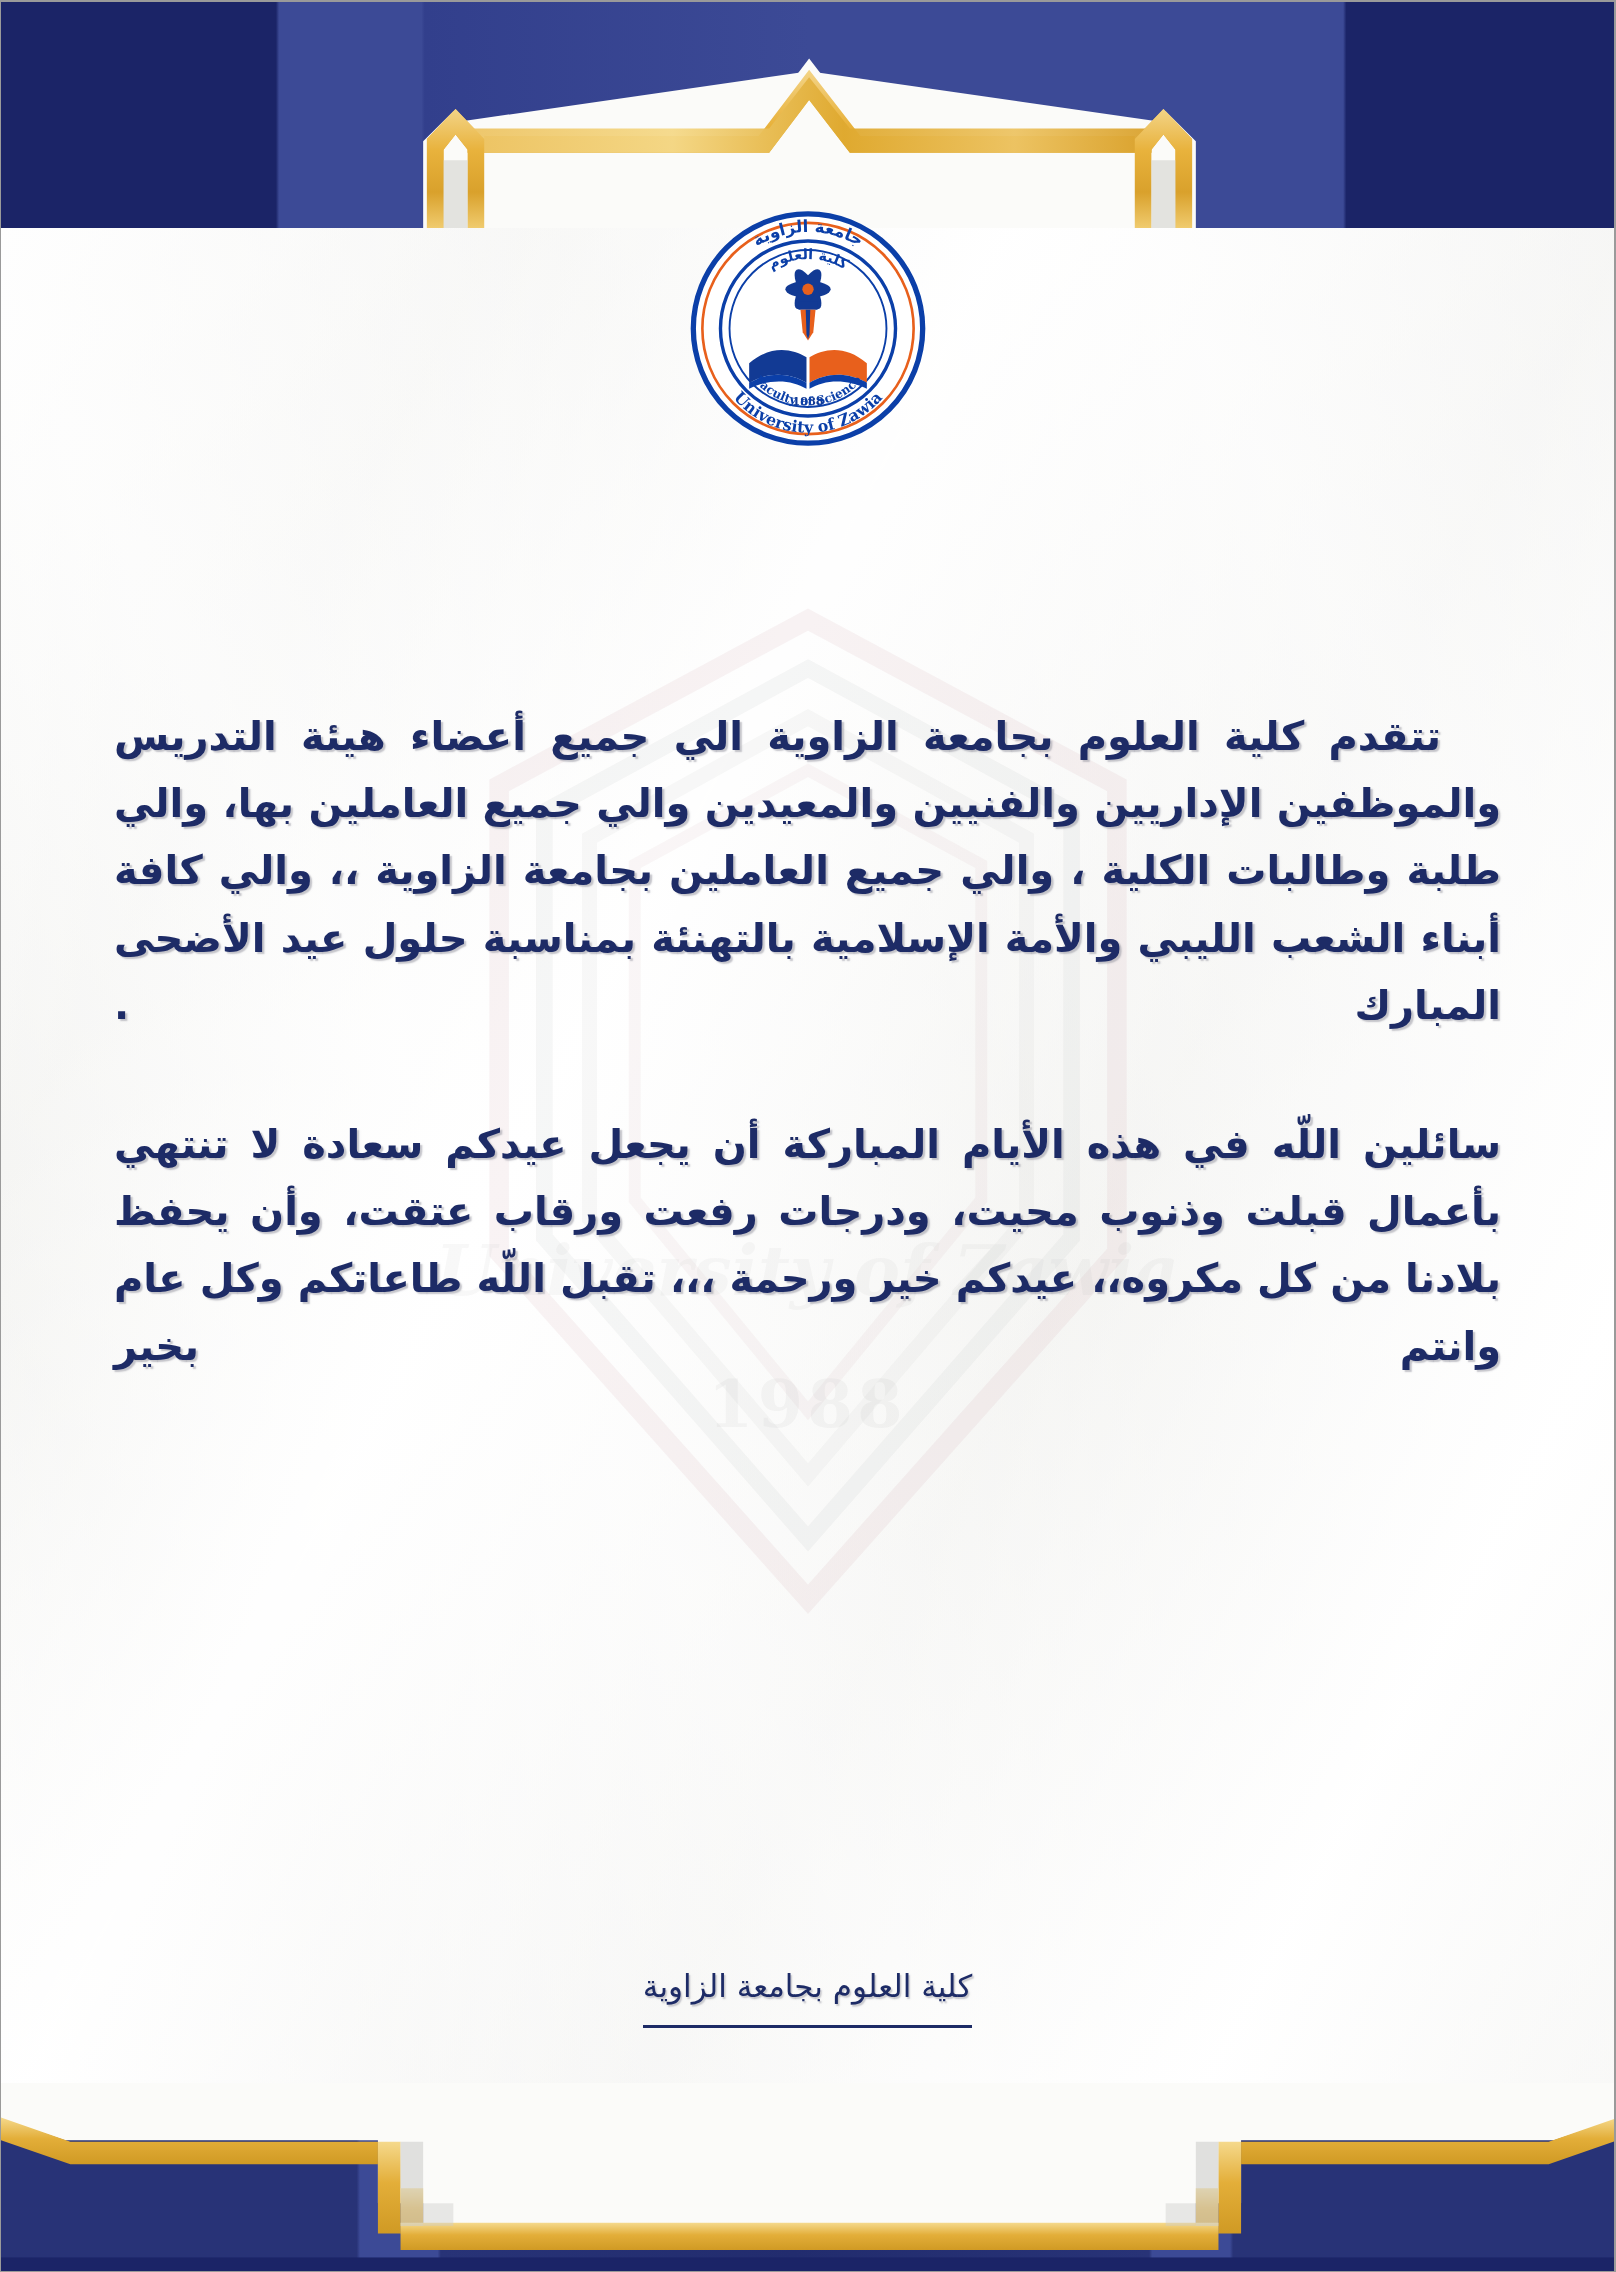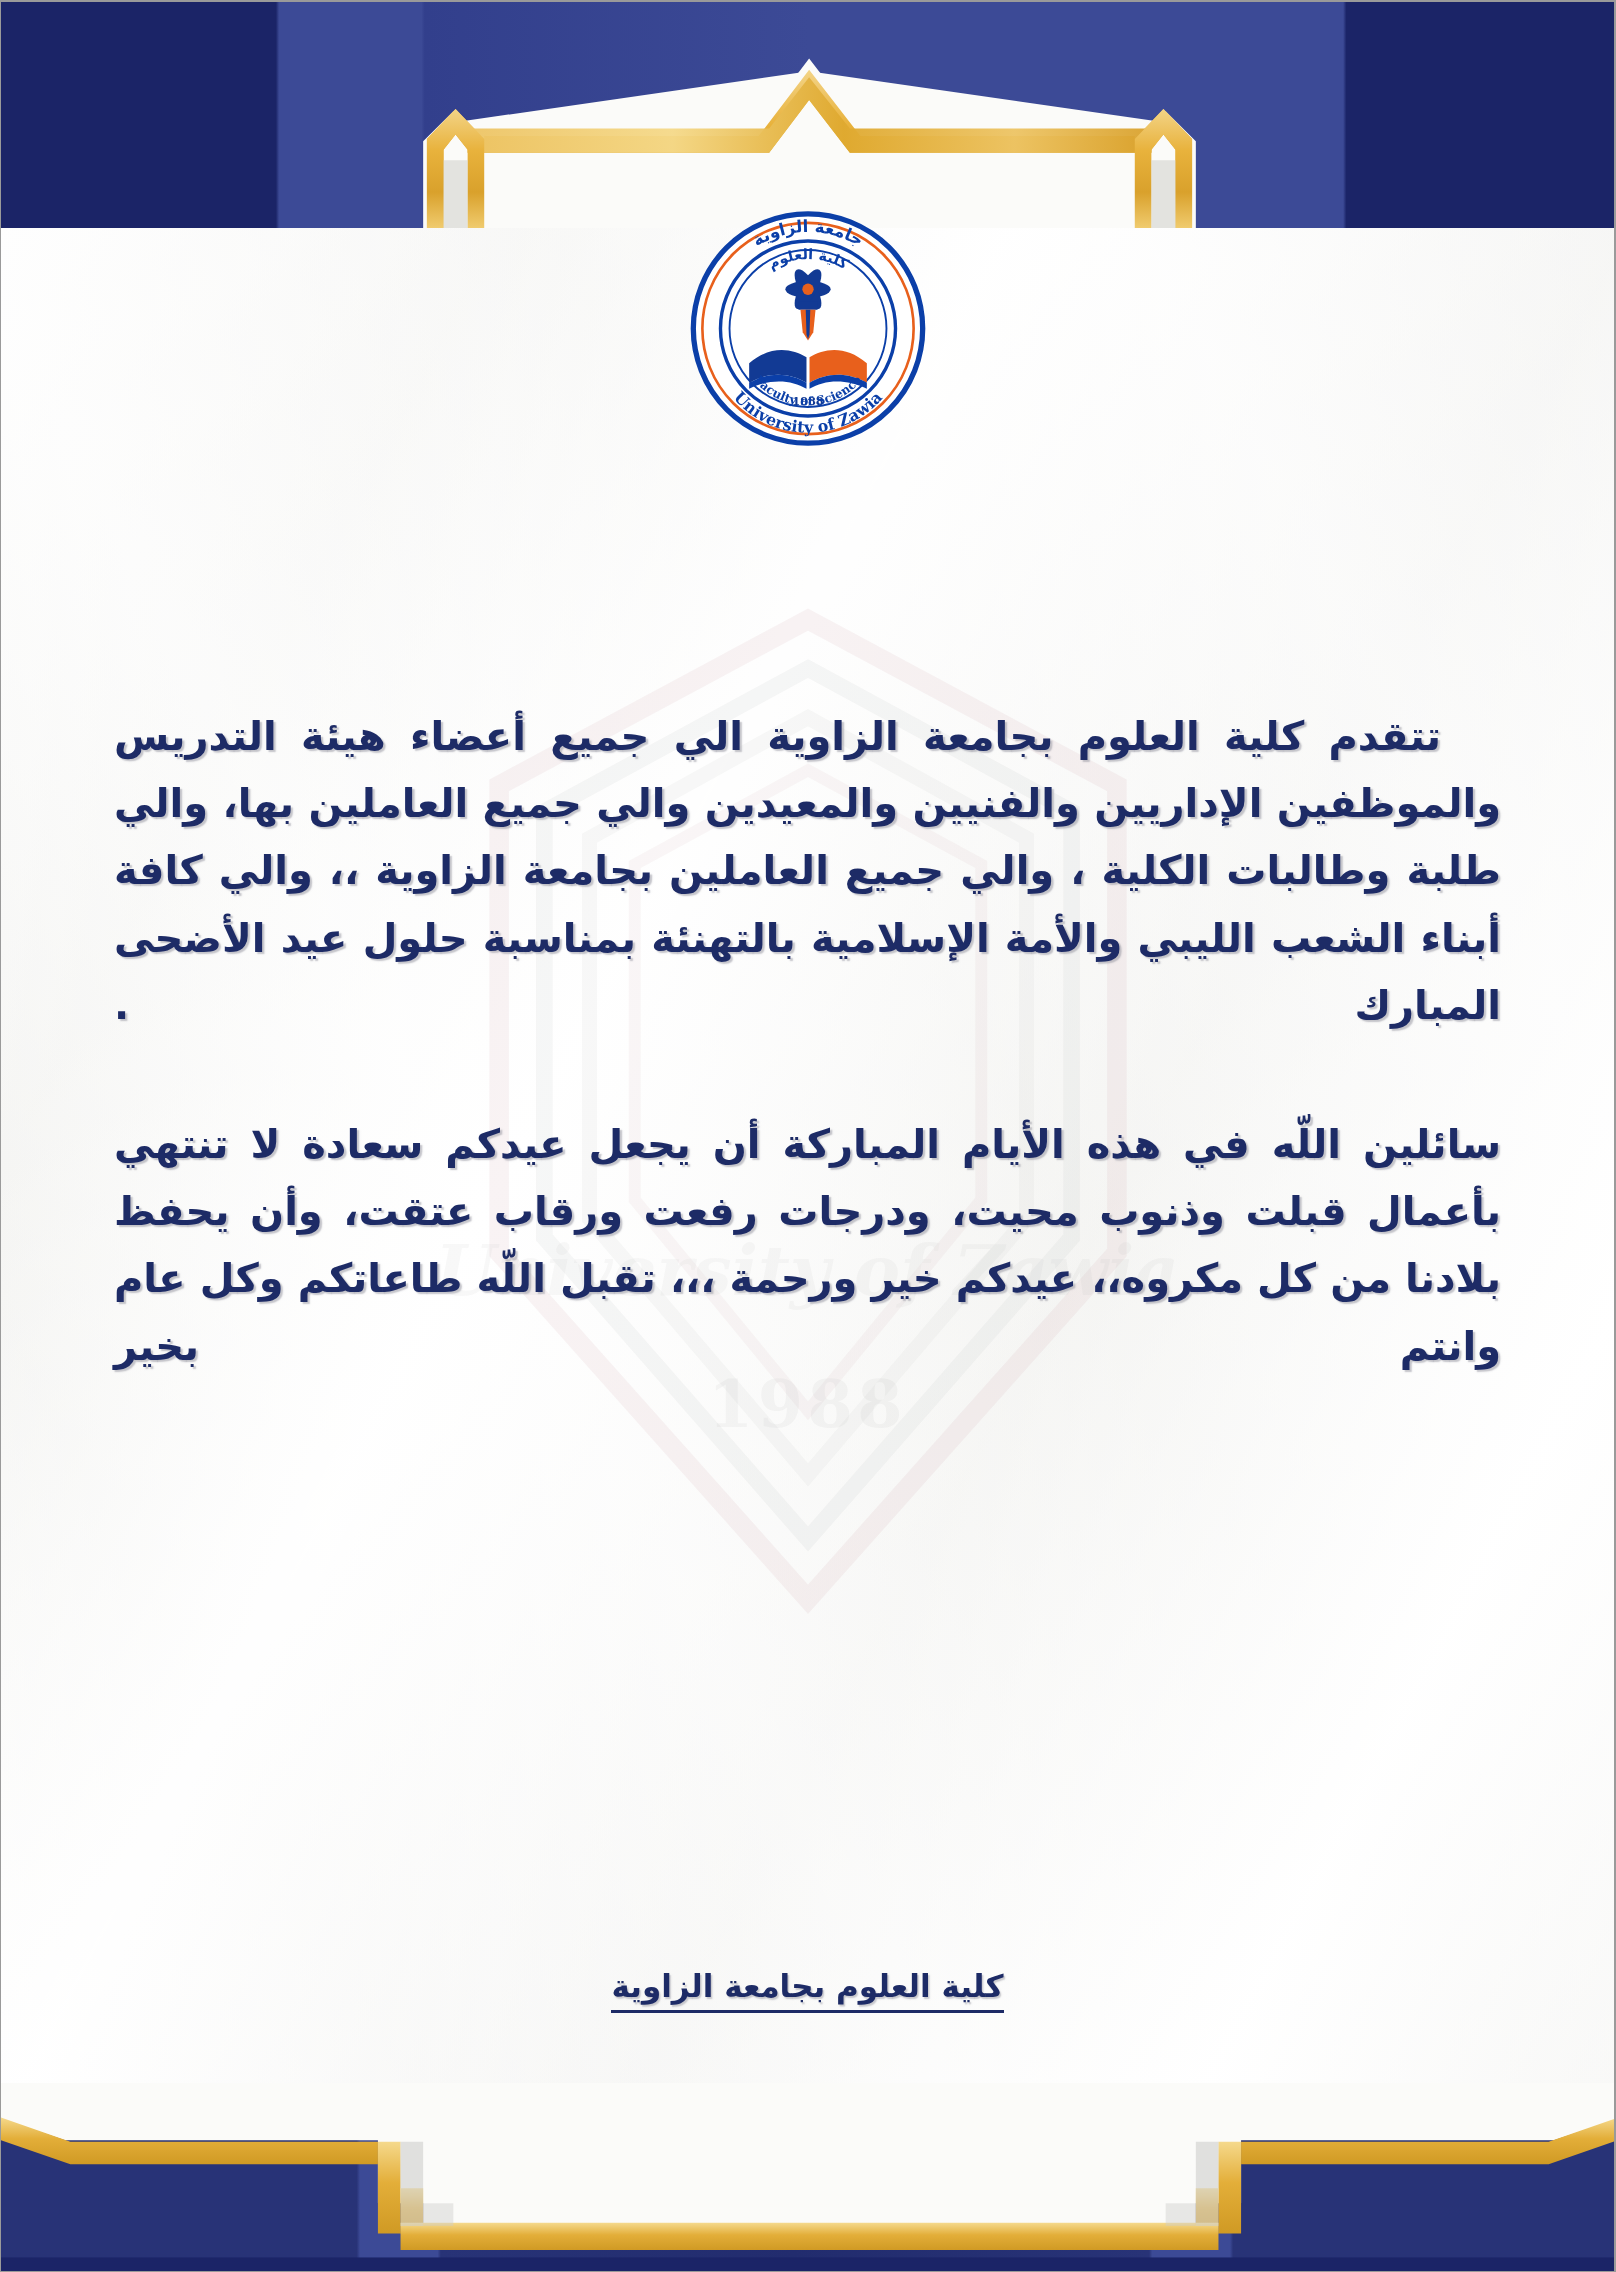--- a/index.html
+++ b/index.html
@@ -119,23 +119,23 @@
     top: 1966px;
     left: 0;
     width: 100%;
     text-align: center;
     z-index: 3;
   }
   .signature span {
     display: inline-block;
     color: #1d2b66;
     font-size: 31px;
-    font-weight: bold;
+    font-weight: normal;
     border-bottom: 3.8px solid #1d2b66;
-    padding-bottom: 6px;
+    padding-bottom: 21px;
     text-shadow: 1.5px 1.5px 1.5px rgba(150,150,160,0.5);
     direction: rtl;
   }
 </style>
 </head>
 <body>
 
 <div class="page">
 
   <div class="watermark">

